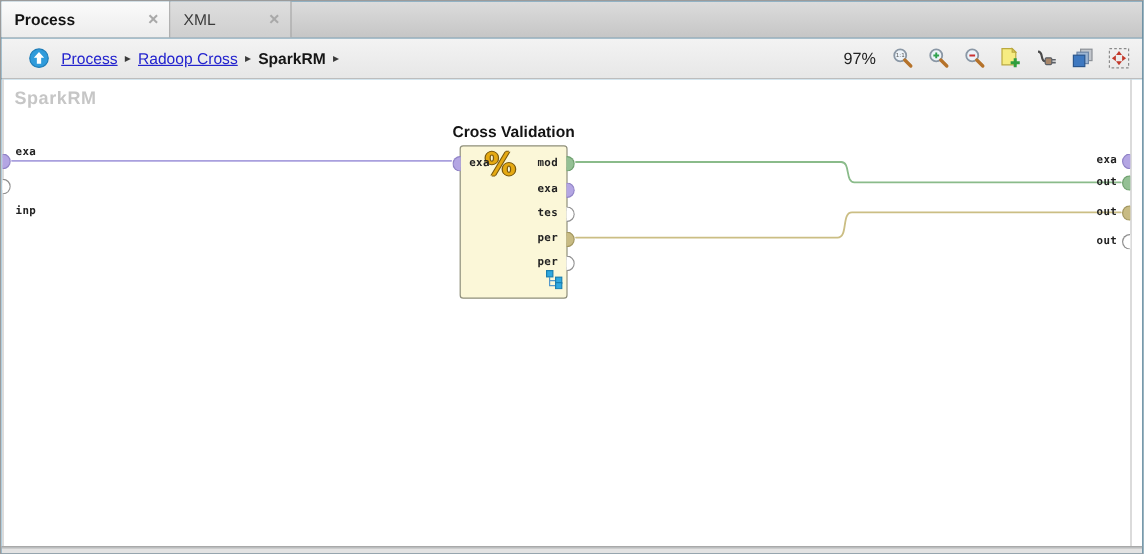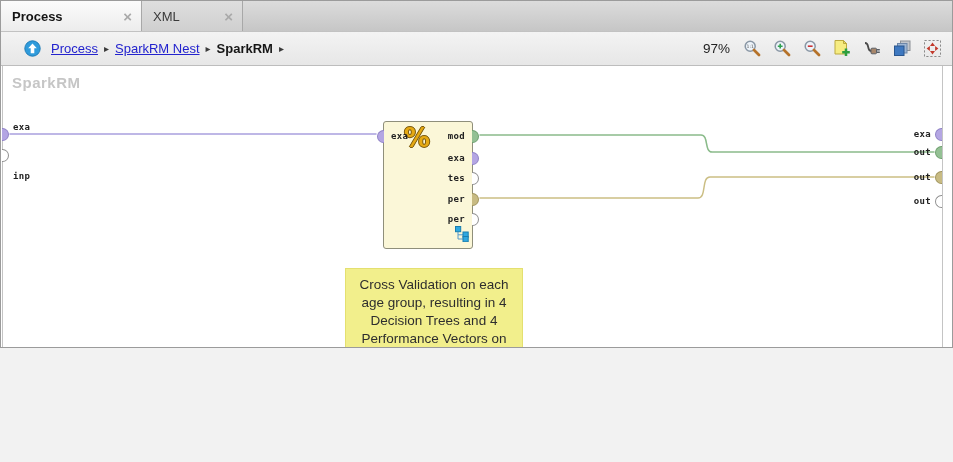--- a/index.html
+++ b/index.html
@@ -1,18 +1,18 @@
 <!DOCTYPE html>
 <html><head>
 <meta charset="utf-8">
 <style>
   html,body{margin:0;padding:0;background:#F2F2F2;}
   *{box-sizing:border-box;}
   .app{
-    position:relative;width:953px;height:348px;overflow:hidden;
+    position:relative;width:953px;height:462px;overflow:hidden;
     font-family:"Liberation Sans",sans-serif;background:#0369a1;
     border:1px solid #9B9B9B;
   }
   
   .tabbar{display:flex;height:30px;background:linear-gradient(#DCDCDC,#C6C6C6);}
   .tab{display:flex;align-items:center;gap:6px;padding:0 9px 0 11px;
        font-size:13px;color:#3A3A3A;border-right:1px solid #A8A8A8;height:30px;}
   .tab.active{background:linear-gradient(#FBFBFB,#ECECEC);font-weight:700;color:#141414;width:141px;}
   .tab.inactive{background:linear-gradient(#DEDEDE,#CFCFCF);width:101px;}
   .tab-label{white-space:nowrap;}
@@ -76,21 +76,21 @@
   <div class="toolbar">
     <span class="nav-up tbtn">
       <svg width="17" height="17" viewBox="0 0 17 17">
         <circle cx="8.5" cy="8.5" r="7.7" fill="#2F9BDB" stroke="#1F7DB8"></circle>
         <path d="M8.5 3.4 L12.8 8.2 H10.3 V13.2 H6.7 V8.2 H4.2 Z" fill="#FFFFFF"></path>
       </svg>
     </span>
     <span class="crumbs" id="crumbs">
         <a class="crumb-link">Process</a>
         <span class="crumb-sep">▸</span>
-        <a class="crumb-link">SparkRM Nest</a>
+        <a class="crumb-link">Radoop Cross</a>
         <span class="crumb-sep">▸</span>
         <span class="crumb-current">SparkRM</span>
         <span class="crumb-sep">▸</span>
       </span>
 
     <span class="tb-right">
       <span class="zoom-label">97%</span>
       <span class="tbtn">
         <svg width="19" height="19" viewBox="0 0 19 19">
           <circle cx="7.2" cy="7.2" r="5" fill="#EDF3F9" stroke="#8A97A5" stroke-width="1.5"></circle>
@@ -151,20 +151,21 @@
     <div class="edge-line" style="left:1px"></div>
     <div class="edge-line" style="left:941px"></div>
     <div class="watermark">SparkRM</div>
 
     <svg class="wires">
       <path d="M9 68 H375" fill="none" stroke-width="1.5" stroke-linecap="round" stroke="#A9A0DE"></path>
       <path d="M479 69 H700 C708 69 703 86 711 86 H933" fill="none" stroke-width="1.5" stroke-linecap="round" stroke="#8ABB8A"></path>
       <path d="M479 132 H697 C706 132 700 111 709 111 H933" fill="none" stroke-width="1.5" stroke-linecap="round" stroke="#CBBE84"></path>
     </svg>
 
+    <div class="op-title">Cross Validation</div>
     <div class="op-box" id="op-box">
       <span class="pct">%</span>
       <span class="sub-icon">
         <svg width="14" height="16" viewBox="0 0 14 16">
           <path d="M3 6 V13 H8 M3 8.8 H8" fill="none" stroke="#5599CC" stroke-width="1"></path>
           <rect x="0.5" y="0.5" width="5.2" height="5.2" fill="#2FA8E0" stroke="#1A7FB0"></rect>
           <rect x="8" y="6" width="5.2" height="5.2" fill="#2FA8E0" stroke="#1A7FB0"></rect>
           <rect x="8" y="10.5" width="5.2" height="5.2" fill="#2FA8E0" stroke="#1A7FB0"></rect>
         </svg>
       </span>
@@ -175,21 +176,20 @@
         <div class="port bulge-right" style="right: -7px; top: 29.5px; background: rgb(180, 166, 227); border-color: rgb(144, 131, 198);"></div>
         <span class="op-port-label" style="right: 7px; top: 31px;">exa</span>
         <div class="port bulge-right" style="right: -7px; top: 49.5px; background: rgb(255, 255, 255); border-color: rgb(143, 143, 143);"></div>
         <span class="op-port-label" style="right: 7px; top: 51px;">tes</span>
         <div class="port bulge-right" style="right: -7px; top: 70.5px; background: rgb(200, 187, 131); border-color: rgb(161, 149, 94);"></div>
         <span class="op-port-label" style="right: 7px; top: 72px;">per</span>
         <div class="port bulge-right" style="right: -7px; top: 90.5px; background: rgb(255, 255, 255); border-color: rgb(143, 143, 143);"></div>
         <span class="op-port-label" style="right: 7px; top: 92px;">per</span>
       </div>
 
-    <div class="note">Cross Validation on each age group, resulting in 4 Decision Trees and 4 Performance Vectors on the output</div>
   <div class="port bulge-right" style="left: 1px; top: 61.5px; background: rgb(180, 166, 227); border-color: rgb(144, 131, 198);"></div>
       <span class="edge-label" style="left: 12px; top: 56px;">exa</span>
       <div class="port bulge-right" style="left: 1px; top: 82.5px; background: rgb(255, 255, 255); border-color: rgb(143, 143, 143);"></div>
       <span class="edge-label" style="left: 12px; top: 77px; margin-top: 28px;">inp</span>
       <div class="port bulge-left" style="left: 934px; top: 61.5px; background: rgb(180, 166, 227); border-color: rgb(144, 131, 198);"></div>
       <span class="edge-label" style="right: 21px; top: 63px;">exa</span>
       <div class="port bulge-left" style="left: 934px; top: 79.5px; background: rgb(148, 192, 148); border-color: rgb(111, 160, 111);"></div>
       <span class="edge-label" style="right: 21px; top: 81px;">out</span>
       <div class="port bulge-left" style="left: 934px; top: 104.5px; background: rgb(200, 187, 131); border-color: rgb(161, 149, 94);"></div>
       <span class="edge-label" style="right: 21px; top: 106px;">out</span>

